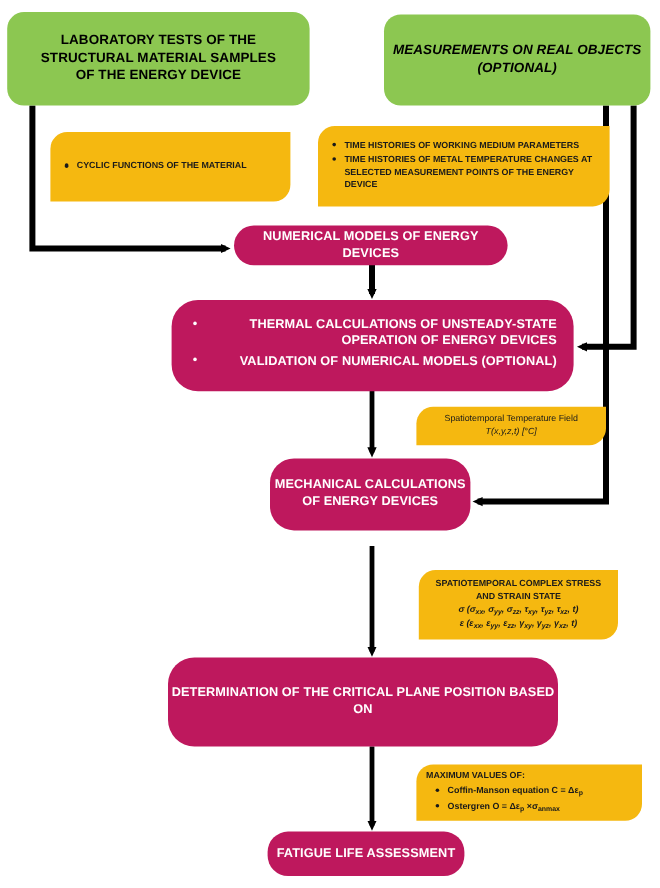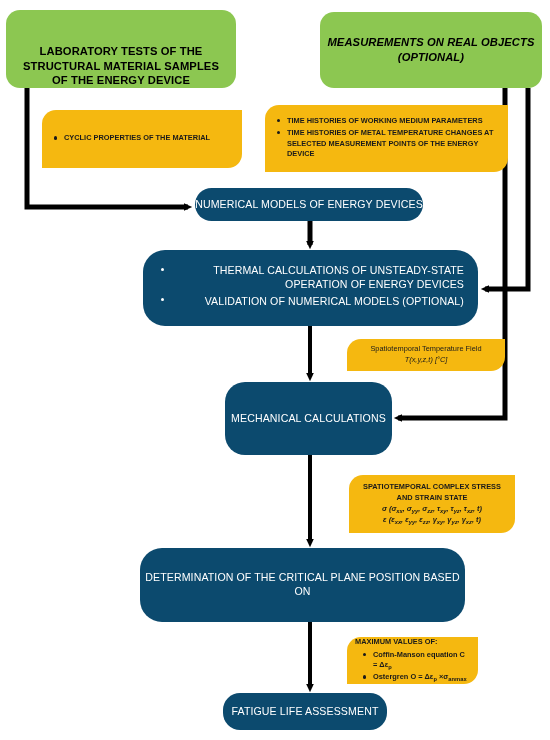--- a/index.html
+++ b/index.html
@@ -24,23 +24,23 @@
   }
   .green{
     background:#8cc751;
     color:#000000;
     font-weight:bold;
     border-radius:14px;
     font-size:11.2px;
     letter-spacing:.1px;
   }
   .blue{
-    background:#0c4a6e;
+    background:#be185d;
     color:#ffffff;
-    font-weight:normal;
+    font-weight:bold;
     border-radius:18px;
     font-size:10.6px;
     letter-spacing:.1px;
   }
   .orange{
     background:#f5b810;
     color:#1a1a1a;
     font-weight:bold;
     font-size:7.4px;
     line-height:1.45;
@@ -90,39 +90,39 @@
 
     <path d="M310,220 L310,245" stroke="#000000" stroke-width="5" fill="none" marker-end="url(#ah)"></path>
 
     <path d="M310,325 L310,377" stroke="#000000" stroke-width="4" fill="none" marker-end="url(#ah)"></path>
 
     <path d="M310,455 L310,543" stroke="#000000" stroke-width="4" fill="none" marker-end="url(#ah)"></path>
 
     <path d="M310,622 L310,688" stroke="#000000" stroke-width="4" fill="none" marker-end="url(#ah)"></path>
   </svg>
 
-  <div class="node green" style="left:6px;top:10px;width:230px;height:78px;align-items:flex-end;">
+  <div class="node green" style="left:6px;top:10px;width:252px;height:78px;">
     <div class="title-lines">
       <span>LABORATORY TESTS OF THE</span>
       <span>STRUCTURAL MATERIAL SAMPLES</span>
       <span>OF THE ENERGY DEVICE</span>
     </div>
   </div>
 
   <div class="node green" style="left:320px;top:12px;width:222px;height:76px;font-style:italic;">
     <div class="title-lines">
       <span>MEASUREMENTS ON REAL OBJECTS</span>
       <span>(OPTIONAL)</span>
     </div>
   </div>
 
   <div class="node orange tl" style="left:42px;top:110px;width:200px;height:58px;">
     <div class="pad">
       <ul class="bul">
-        <li>CYCLIC PROPERTIES OF THE MATERIAL</li>
+        <li>CYCLIC FUNCTIONS OF THE MATERIAL</li>
       </ul>
     </div>
   </div>
 
   <div class="node orange tl" style="left:265px;top:105px;width:243px;height:67px;">
     <div class="pad">
       <ul class="bul">
         <li>TIME HISTORIES OF WORKING MEDIUM PARAMETERS</li>
         <li>TIME HISTORIES OF METAL TEMPERATURE CHANGES AT SELECTED MEASUREMENT POINTS OF THE ENERGY DEVICE</li>
       </ul>
@@ -142,42 +142,43 @@
     </div>
   </div>
 
   <div class="node orange tl center" style="left:347px;top:339px;width:158px;height:32px;font-weight:normal;">
     <div class="pad" style="text-align:center;">
       <div>Spatiotemporal Temperature Field</div>
       <div class="ital">T(x,y,z,t) [°C]</div>
     </div>
   </div>
 
-  <div class="node blue" style="left:225px;top:382px;width:167px;height:73px;border-radius:20px;">
+  <div class="node blue" style="left:225px;top:382px;width:167px;height:60px;border-radius:20px;">
     <div class="title-lines">
       <span>MECHANICAL CALCULATIONS</span>
+      <span>OF ENERGY DEVICES</span>
     </div>
   </div>
 
   <div class="node orange tl center" style="left:349px;top:475px;width:166px;height:58px;">
     <div class="pad" style="text-align:center;">
       <div>SPATIOTEMPORAL COMPLEX STRESS</div>
       <div>AND STRAIN STATE</div>
       <div class="ital nowrap">σ (σ<span class="sub">xx</span>, σ<span class="sub">yy</span>, σ<span class="sub">zz</span>, τ<span class="sub">xy</span>, τ<span class="sub">yz</span>, τ<span class="sub">xz</span>, t)</div>
       <div class="ital nowrap">ε (ε<span class="sub">xx</span>, ε<span class="sub">yy</span>, ε<span class="sub">zz</span>, γ<span class="sub">xy</span>, γ<span class="sub">yz</span>, γ<span class="sub">xz</span>, t)</div>
     </div>
   </div>
 
   <div class="node blue" style="left:140px;top:548px;width:325px;height:74px;border-radius:22px;">
     <div class="title-lines">
       <span>DETERMINATION OF THE CRITICAL PLANE POSITION BASED ON</span>
     </div>
   </div>
 
-  <div class="node orange tl" style="left:347px;top:637px;width:131px;height:47px;">
+  <div class="node orange tl" style="left:347px;top:637px;width:188px;height:47px;">
     <div class="pad">
       <div style="margin-bottom:2px;">MAXIMUM VALUES OF:</div>
       <ul class="bul" style="padding-left:18px;">
         <li>Coffin-Manson equation C = Δε<span class="sub">p</span></li>
         <li>Ostergren O = Δε<span class="sub">p</span> ×σ<span class="sub">anmax</span></li>
       </ul>
     </div>
   </div>
 
   <div class="node blue" style="left:223px;top:693px;width:164px;height:37px;border-radius:17px;">

